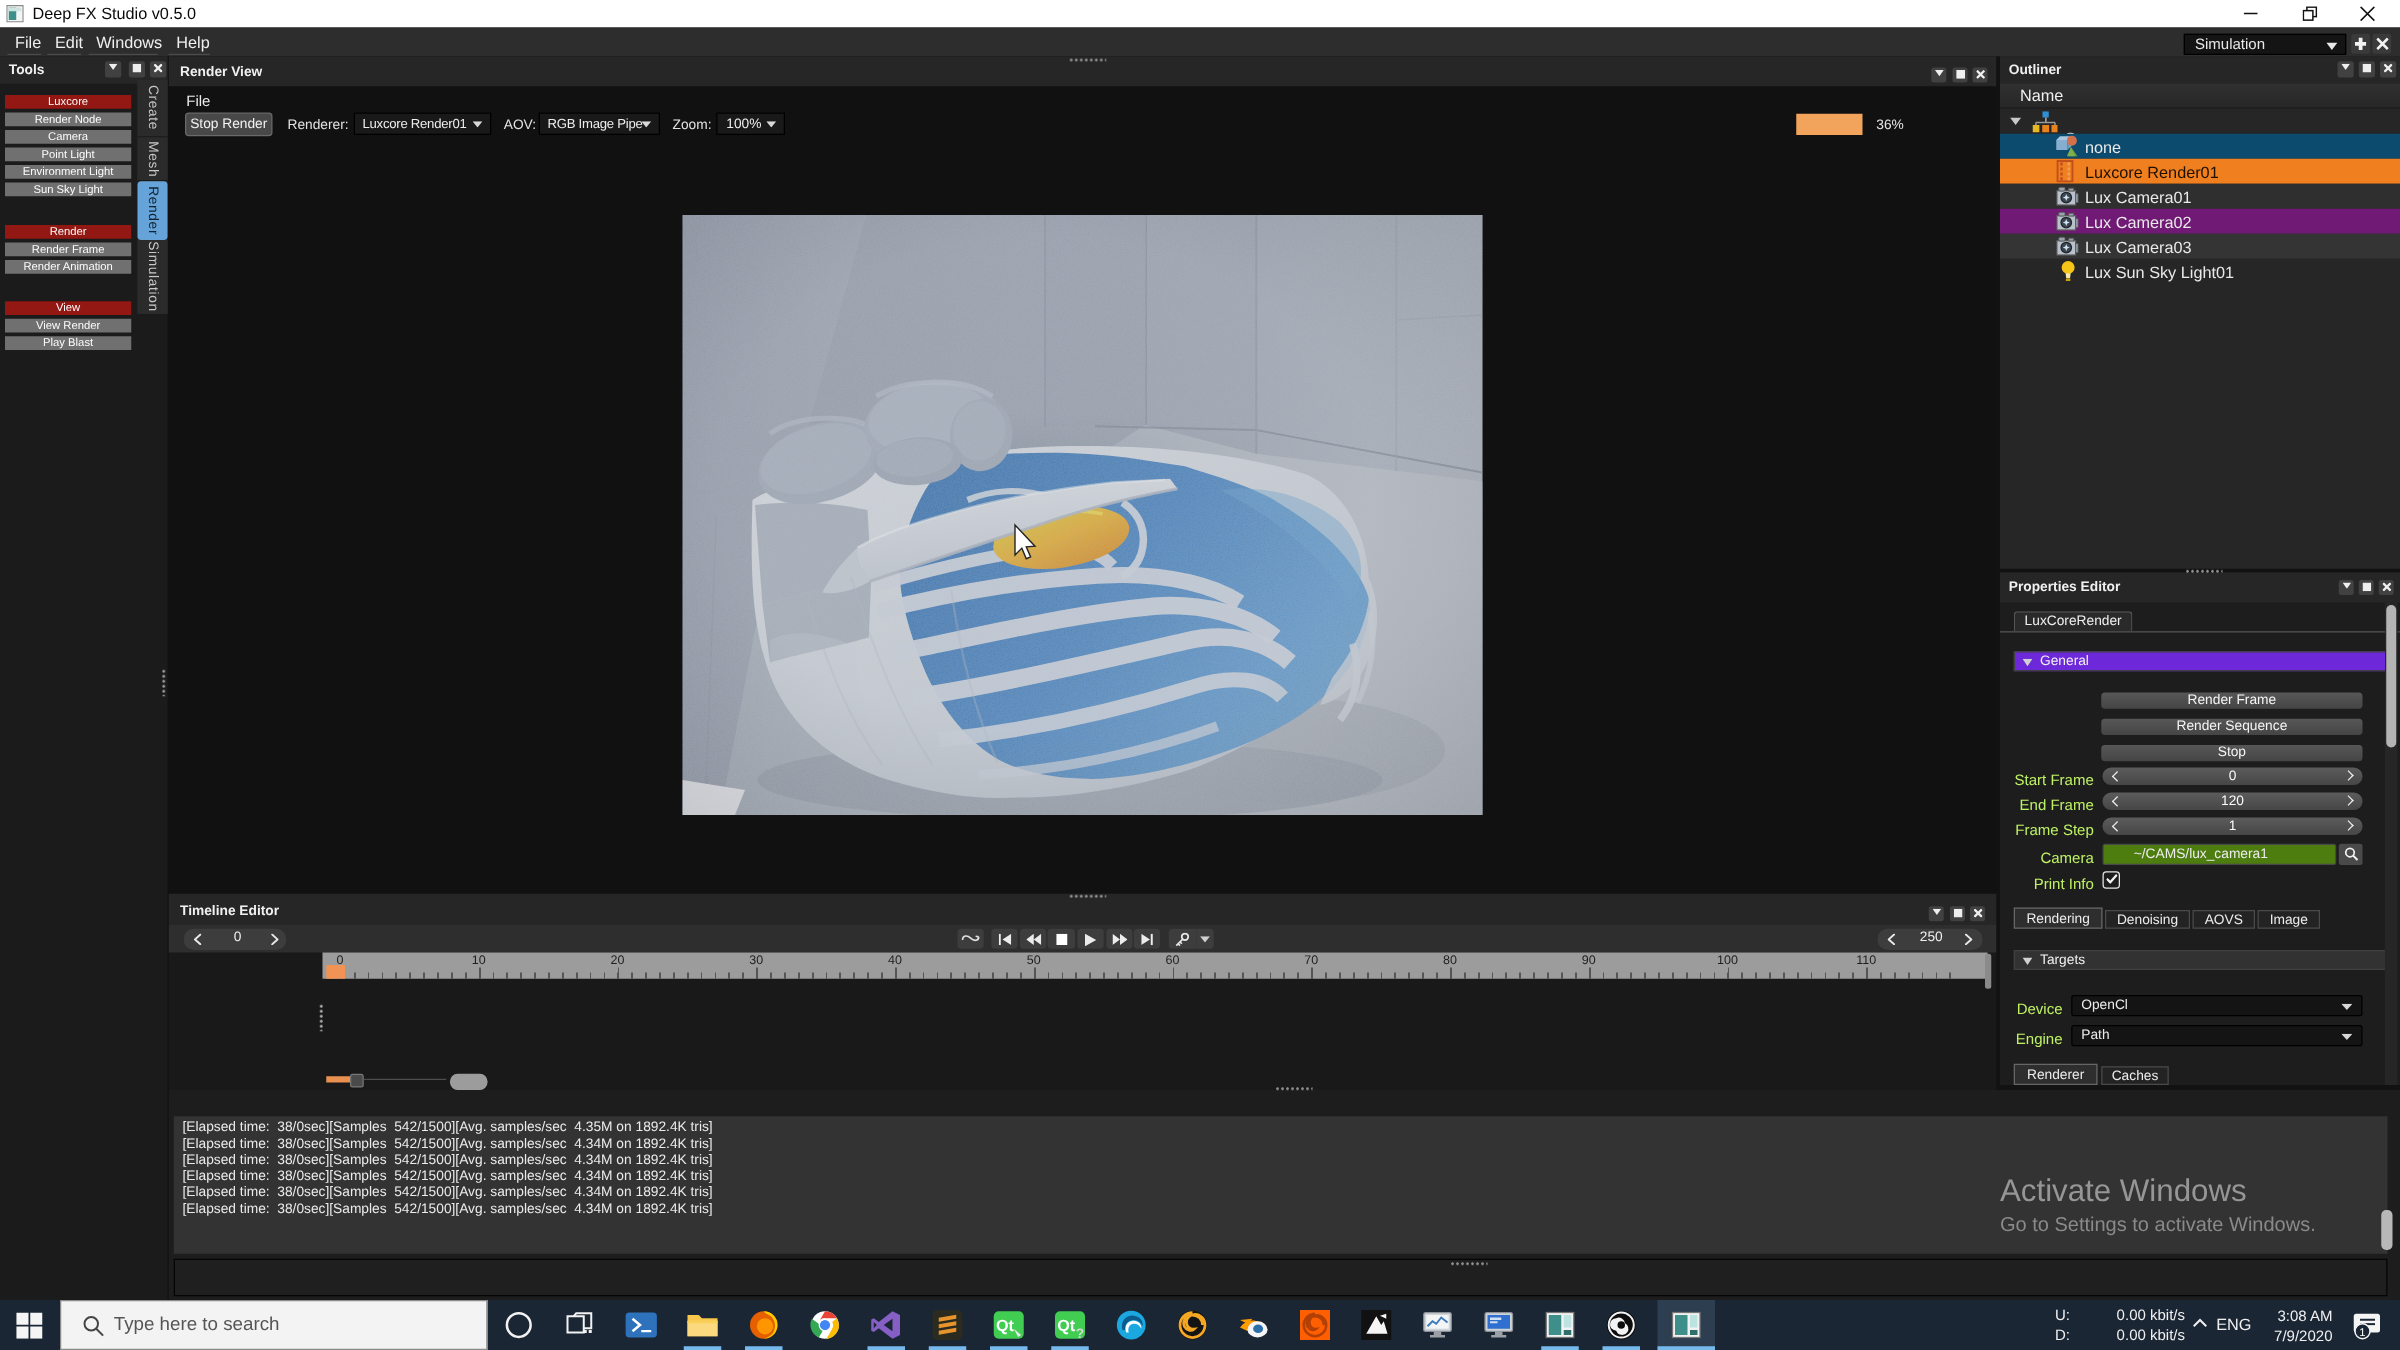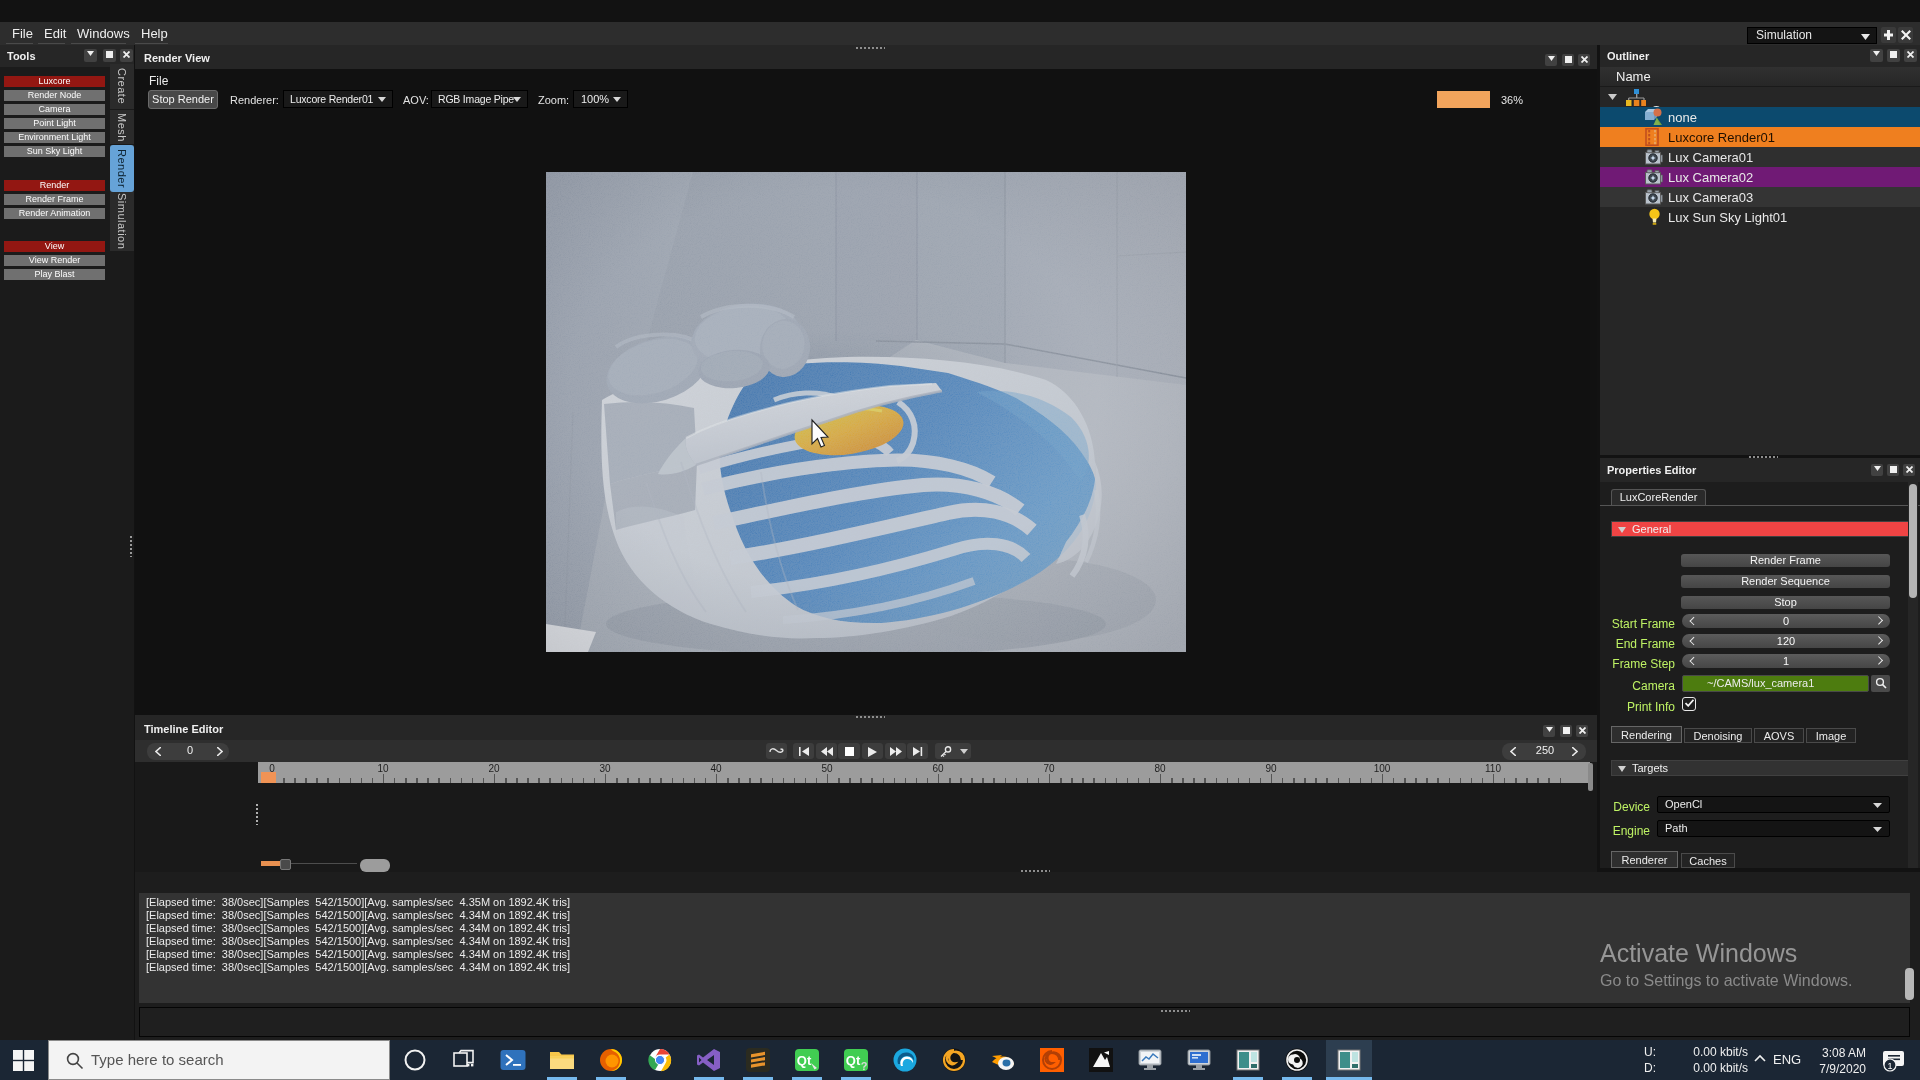--- a/index.html
+++ b/index.html
@@ -43,20 +43,38 @@
 .spin::after { content:""; position:absolute; right:9px; top:4px; width:4.5px; height:4.5px; border-left:1.7px solid #ececec; border-bottom:1.7px solid #ececec; transform:rotate(-135deg); }
 .ptab { background:#232323; border:1px solid #4a4a4a; height:15px; line-height:14px; font-size:11px; color:#ececec; text-align:center; }
 
 #taskbar { left:0; top:1040px; width:1920px; height:40px; background:#1b2634; }
 .tbul { position:absolute; top:37px; width:30px; height:3px; background:#76b9ed; }
 .tbi { position:absolute; top:8px; }
 </style>
 </head>
 <body>
 <div id="stage">
+  <div id="titlebar" class="abs">
+    <svg class="abs" style="left:5px;top:4px" width="14" height="14" viewBox="0 0 14 14">
+        <rect x="0.5" y="0.5" width="13" height="13" fill="#f4f4f4" stroke="#888"></rect>
+        <rect x="2" y="2" width="6" height="10" fill="#3e8e8a"></rect>
+        <rect x="2" y="2" width="10" height="3" fill="#cfe3e2"></rect>
+      </svg>
+    <span id="titletext" class="abs">Deep FX Studio v0.5.0</span>
+    <svg class="abs" style="left:1795px;top:10px" width="12" height="2">
+        <rect width="11" height="1.4" fill="#111"></rect>
+      </svg>
+    <svg class="abs" style="left:1842px;top:5px" width="12" height="12" viewBox="0 0 12 12">
+        <rect x="3.5" y="0.7" width="7.6" height="7.6" fill="none" stroke="#111" stroke-width="1.2"></rect>
+        <rect x="0.7" y="3.5" width="7.6" height="7.6" fill="#fff" stroke="#111" stroke-width="1.2"></rect>
+      </svg>
+    <svg class="abs" style="left:1888px;top:5px" width="12" height="12" viewBox="0 0 12 12">
+        <path d="M0.5,0.5 L11.5,11.5 M11.5,0.5 L0.5,11.5" stroke="#111" stroke-width="1.2"></path>
+      </svg>
+  </div>
   <div id="menubar" class="abs">
     <span class="menuitem abs" style="left:12px">File</span>
     <span class="menuitem abs" style="left:44px">Edit</span>
     <span class="menuitem abs" style="left:77px">Windows</span>
     <span class="menuitem abs" style="left:141px">Help</span>
     <div class="abs" style="left:6px;top:21px;width:27px;height:1px;background:#4a4a4a"></div>
     <div class="abs" style="left:38px;top:21px;width:27px;height:1px;background:#4a4a4a"></div>
     <div class="abs" style="left:71px;top:21px;width:55px;height:1px;background:#4a4a4a"></div>
     <div class="abs" style="left:135px;top:21px;width:33px;height:1px;background:#4a4a4a"></div>
     <div class="abs" style="left:1747px;top:5px;width:130px;height:17px;background:#141414;border:1px solid #000;color:#e8e8e8;font-size:12px;line-height:15px;padding-left:8px">Simulation
@@ -492,21 +510,21 @@
           </svg>
         </div>
       <div class="hbtn abs" style="left:303px;top:6px;width:12px;height:12px">
           <svg width="7" height="7" viewBox="0 0 7 7">
             <path d="M0.5,0.5 L6.5,6.5 M6.5,0.5 L0.5,6.5" stroke="#efefef" stroke-width="1.8"></path>
           </svg>
         </div>
     </div>
     <div class="abs" style="left:11px;top:31px;width:95px;height:16px;background:#2a2a2a;border:1px solid #555;border-bottom:none;border-radius:3px 3px 0 0;color:#f0f0f0;font-size:11px;text-align:center;line-height:15px">LuxCoreRender</div>
     <div class="abs" style="left:0px;top:47px;width:320px;height:1px;background:#555"></div>
-    <div class="abs" style="left:11px;top:63px;width:298px;height:16px;background:#ef4444;border:1px solid #404040;color:#f0f0f0;font-size:11px;padding:1px 0 0 20px">General
+    <div class="abs" style="left:11px;top:63px;width:298px;height:16px;background:#6d28d9;border:1px solid #404040;color:#f0f0f0;font-size:11px;padding:1px 0 0 20px">General
       <svg class="abs" style="left:6px;top:5px" width="8" height="6">
           <path d="M0,0 L8,0 L4,6 Z" fill="#d0d0d0"></path>
         </svg>
     </div>
     <div class="pbtn abs" style="top:96px">Render Frame</div>
     <div class="pbtn abs" style="top:117px">Render Sequence</div>
     <div class="pbtn abs" style="top:138px">Stop</div>
     <div class="plabel abs" style="top:159px">Start Frame</div>
     <div class="spin abs" style="top:156px">
         <span class="spv">0</span>

